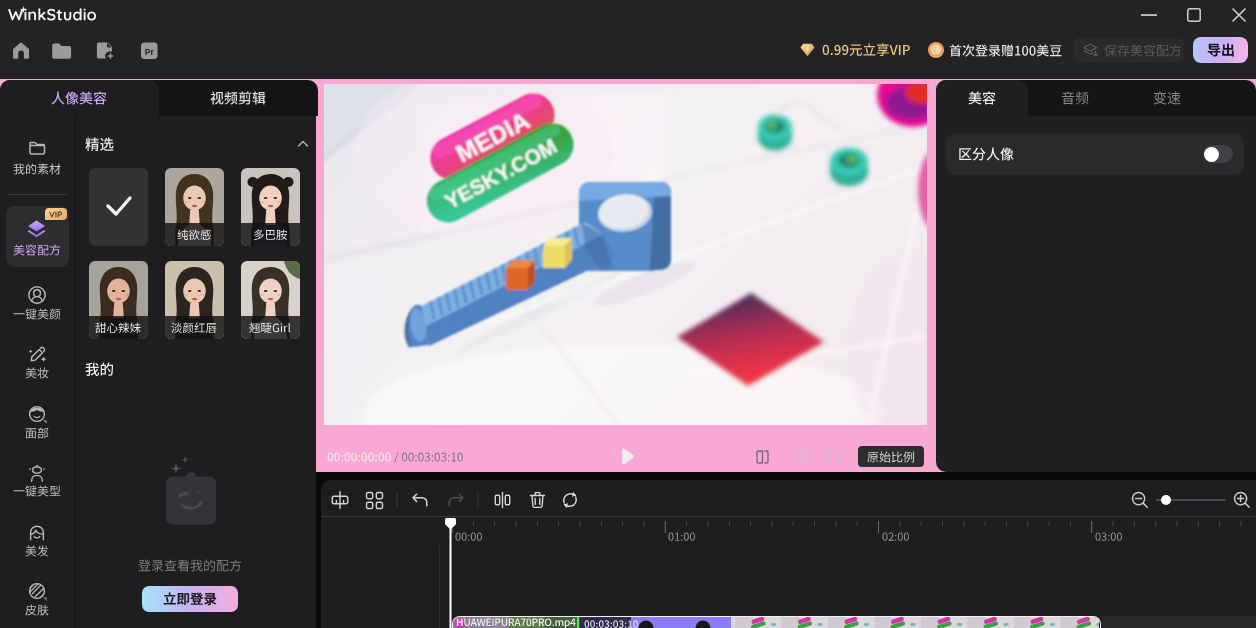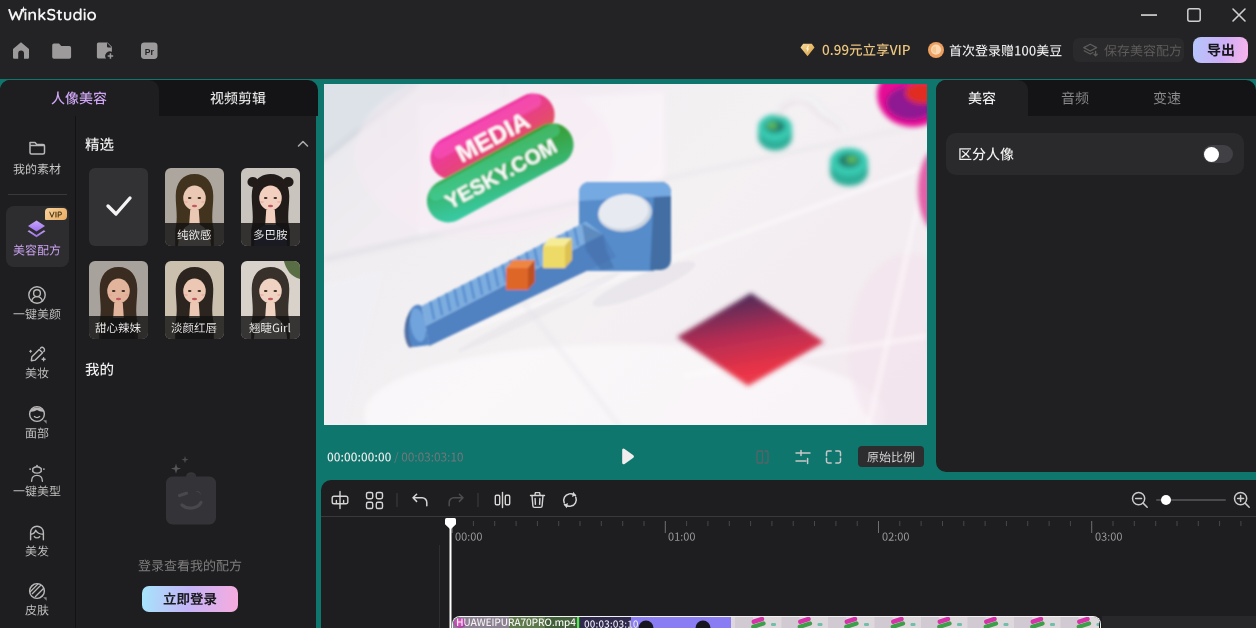--- a/index.html
+++ b/index.html
@@ -1,19 +1,19 @@
 <!DOCTYPE html>
 <html><head><meta charset="utf-8">
 <style>
 html,body{margin:0;padding:0;background:#090909;width:1256px;height:628px;overflow:hidden;
   font-family:"Liberation Sans",sans-serif;}
 *{box-sizing:border-box}
 .abs{position:absolute}
 .t{position:absolute}
-#stage{position:relative;width:1256px;height:628px;background:#0f766e;text-align:right;}
+#stage{position:relative;width:1256px;height:472px;background:#f9a8d4;text-align:right;}
 </style></head><body>
 <div id="stage">
 
 <div class="abs" style="left:0;top:0;width:1256px;height:79px;background:#232326"></div>
 <svg class="t" style="left:8.0px;top:3.7px;" width="89" height="21" viewBox="0 0 89 21">
       <path transform="translate(0,16.40)" d="M14.2 -11.5Q14.5 -11.5 14.9 -11.3Q15.2 -11.0 15.2 -10.5Q15.2 -10.4 15.2 -10.2L11.9 -0.6Q11.8 -0.3 11.6 -0.2Q11.3 -0.0 11.1 0.0Q10.8 0.0 10.5 -0.2Q10.3 -0.3 10.1 -0.6L7.7 -6.2L7.8 -6.1L5.4 -0.6Q5.2 -0.3 5.0 -0.2Q4.7 0.0 4.4 0.0Q4.2 -0.0 3.9 -0.2Q3.7 -0.3 3.6 -0.6L0.3 -10.2Q0.3 -10.4 0.3 -10.5Q0.3 -11.0 0.6 -11.3Q1.0 -11.5 1.3 -11.5Q1.6 -11.5 1.9 -11.4Q2.1 -11.2 2.2 -10.9L4.9 -2.9L4.5 -2.9L6.9 -8.6Q7.0 -8.9 7.3 -9.1Q7.5 -9.2 7.8 -9.2Q8.1 -9.2 8.4 -9.1Q8.6 -8.9 8.7 -8.6L10.9 -3.1L10.6 -3.0L13.2 -10.9Q13.3 -11.2 13.6 -11.4Q13.9 -11.5 14.2 -11.5Z M18.4 -1.0Q18.4 -0.6 18.1 -0.3Q17.8 0.0 17.4 0.0Q17.0 0.0 16.7 -0.3Q16.5 -0.6 16.5 -1.0V-7.8Q16.5 -8.2 16.7 -8.5Q17.0 -8.8 17.4 -8.8Q17.8 -8.8 18.1 -8.5Q18.4 -8.2 18.4 -7.8ZM17.4 -9.8Q16.9 -9.8 16.6 -10.0Q16.4 -10.2 16.4 -10.6V-10.9Q16.4 -11.4 16.7 -11.6Q16.9 -11.7 17.4 -11.7Q18.0 -11.7 18.2 -11.6Q18.4 -11.4 18.4 -10.9V-10.6Q18.4 -10.2 18.2 -10.0Q17.9 -9.8 17.4 -9.8Z M25.1 -8.9Q26.3 -8.9 26.9 -8.4Q27.5 -7.9 27.8 -7.1Q28.0 -6.2 28.0 -5.2V-1.0Q28.0 -0.6 27.8 -0.3Q27.5 0.0 27.1 0.0Q26.7 0.0 26.4 -0.3Q26.1 -0.6 26.1 -1.0V-5.2Q26.1 -5.8 26.0 -6.2Q25.8 -6.6 25.5 -6.9Q25.1 -7.2 24.4 -7.2Q23.8 -7.2 23.3 -6.9Q22.8 -6.6 22.6 -6.2Q22.3 -5.8 22.3 -5.2V-1.0Q22.3 -0.6 22.1 -0.3Q21.8 0.0 21.4 0.0Q21.0 0.0 20.7 -0.3Q20.4 -0.6 20.4 -1.0V-7.8Q20.4 -8.2 20.7 -8.5Q21.0 -8.7 21.4 -8.7Q21.8 -8.7 22.1 -8.5Q22.3 -8.2 22.3 -7.8V-7.0L22.1 -7.0Q22.2 -7.3 22.5 -7.7Q22.8 -8.0 23.2 -8.3Q23.5 -8.6 24.0 -8.7Q24.5 -8.9 25.1 -8.9Z M31.3 0.0Q30.9 0.0 30.6 -0.3Q30.4 -0.6 30.4 -1.0V-11.2Q30.4 -11.6 30.6 -11.9Q30.9 -12.1 31.3 -12.1Q31.7 -12.1 32.0 -11.9Q32.3 -11.6 32.3 -11.2V-1.0Q32.3 -0.6 32.0 -0.3Q31.7 0.0 31.3 0.0ZM36.5 -8.7Q36.9 -8.7 37.2 -8.4Q37.4 -8.1 37.4 -7.9Q37.4 -7.5 37.1 -7.1L32.1 -2.6L32.0 -4.8L35.8 -8.4Q36.1 -8.7 36.5 -8.7ZM36.8 -0.0Q36.4 -0.0 36.1 -0.3L33.0 -3.6L34.4 -4.9L37.4 -1.7Q37.7 -1.3 37.7 -1.0Q37.7 -0.5 37.4 -0.3Q37.1 -0.0 36.8 -0.0Z M43.3 0.2Q42.2 0.2 41.2 -0.1Q40.3 -0.4 39.5 -1.2Q39.3 -1.3 39.2 -1.5Q39.1 -1.8 39.1 -2.0Q39.1 -2.4 39.3 -2.6Q39.6 -2.9 40.0 -2.9Q40.3 -2.9 40.5 -2.7Q41.2 -2.2 41.8 -1.9Q42.4 -1.7 43.3 -1.7Q43.9 -1.7 44.4 -1.9Q45.0 -2.0 45.3 -2.4Q45.6 -2.7 45.6 -3.1Q45.6 -3.6 45.3 -4.0Q45.0 -4.3 44.4 -4.6Q43.8 -4.8 42.8 -5.0Q42.0 -5.1 41.3 -5.4Q40.6 -5.6 40.2 -6.1Q39.7 -6.5 39.5 -7.0Q39.3 -7.6 39.3 -8.3Q39.3 -9.4 39.8 -10.1Q40.3 -10.9 41.3 -11.3Q42.2 -11.6 43.3 -11.6Q44.4 -11.6 45.3 -11.3Q46.2 -11.0 46.8 -10.5Q47.2 -10.1 47.2 -9.7Q47.2 -9.3 47.0 -9.0Q46.7 -8.7 46.3 -8.7Q46.1 -8.7 45.9 -8.9Q45.6 -9.1 45.2 -9.3Q44.8 -9.5 44.3 -9.7Q43.8 -9.8 43.3 -9.8Q42.6 -9.8 42.1 -9.6Q41.6 -9.5 41.4 -9.1Q41.1 -8.8 41.1 -8.4Q41.1 -7.9 41.4 -7.6Q41.7 -7.2 42.3 -7.0Q42.8 -6.8 43.6 -6.7Q44.5 -6.5 45.3 -6.3Q46.0 -6.0 46.5 -5.6Q47.0 -5.2 47.2 -4.7Q47.5 -4.1 47.5 -3.2Q47.5 -2.2 46.9 -1.4Q46.3 -0.7 45.4 -0.2Q44.4 0.2 43.3 0.2Z M49.3 -8.6H53.2Q53.6 -8.6 53.8 -8.3Q54.1 -8.1 54.1 -7.7Q54.1 -7.3 53.8 -7.1Q53.6 -6.8 53.2 -6.8H49.3Q48.9 -6.8 48.7 -7.1Q48.4 -7.4 48.4 -7.7Q48.4 -8.1 48.7 -8.3Q48.9 -8.6 49.3 -8.6ZM51.1 -10.7Q51.5 -10.7 51.7 -10.4Q52.0 -10.1 52.0 -9.7V-2.3Q52.0 -2.1 52.1 -1.9Q52.2 -1.8 52.3 -1.7Q52.5 -1.6 52.7 -1.6Q52.9 -1.6 53.0 -1.7Q53.2 -1.8 53.4 -1.8Q53.6 -1.8 53.8 -1.6Q54.0 -1.4 54.0 -1.0Q54.0 -0.6 53.5 -0.3Q53.0 0.0 52.5 0.0Q52.1 0.0 51.7 -0.1Q51.3 -0.1 50.9 -0.3Q50.6 -0.5 50.3 -1.0Q50.1 -1.5 50.1 -2.3V-9.7Q50.1 -10.1 50.4 -10.4Q50.6 -10.7 51.1 -10.7Z M62.4 -8.7Q62.8 -8.7 63.0 -8.5Q63.3 -8.2 63.3 -7.8V-3.6Q63.3 -1.9 62.4 -0.8Q61.4 0.2 59.6 0.2Q57.8 0.2 56.8 -0.8Q55.9 -1.9 55.9 -3.6V-7.8Q55.9 -8.2 56.1 -8.5Q56.4 -8.7 56.8 -8.7Q57.2 -8.7 57.5 -8.5Q57.8 -8.2 57.8 -7.8V-3.6Q57.8 -2.6 58.2 -2.1Q58.7 -1.6 59.6 -1.6Q60.5 -1.6 61.0 -2.1Q61.4 -2.6 61.4 -3.6V-7.8Q61.4 -8.2 61.7 -8.5Q62.0 -8.7 62.4 -8.7Z M72.6 -12.1Q73.1 -12.1 73.3 -11.9Q73.6 -11.6 73.6 -11.2V-1.0Q73.6 -0.6 73.3 -0.3Q73.1 0.0 72.6 0.0Q72.2 0.0 72.0 -0.3Q71.7 -0.6 71.7 -1.0V-1.8L72.1 -1.7Q72.1 -1.5 71.8 -1.2Q71.6 -0.9 71.2 -0.6Q70.8 -0.3 70.3 -0.0Q69.7 0.2 69.1 0.2Q68.0 0.2 67.0 -0.4Q66.1 -1.0 65.6 -2.0Q65.1 -3.0 65.1 -4.4Q65.1 -5.7 65.6 -6.7Q66.1 -7.8 67.0 -8.3Q67.9 -8.9 69.0 -8.9Q69.7 -8.9 70.3 -8.7Q70.9 -8.5 71.4 -8.1Q71.8 -7.8 72.0 -7.5Q72.3 -7.1 72.3 -6.9L71.7 -6.7V-11.2Q71.7 -11.6 72.0 -11.9Q72.2 -12.1 72.6 -12.1ZM69.3 -1.6Q70.1 -1.6 70.6 -1.9Q71.2 -2.3 71.5 -2.9Q71.8 -3.6 71.8 -4.4Q71.8 -5.2 71.5 -5.8Q71.2 -6.4 70.6 -6.8Q70.1 -7.2 69.3 -7.2Q68.6 -7.2 68.1 -6.8Q67.5 -6.4 67.2 -5.8Q66.9 -5.2 66.9 -4.4Q66.9 -3.6 67.2 -2.9Q67.5 -2.3 68.1 -1.9Q68.6 -1.6 69.3 -1.6Z M77.6 -1.0Q77.6 -0.6 77.3 -0.3Q77.0 0.0 76.6 0.0Q76.2 0.0 75.9 -0.3Q75.7 -0.6 75.7 -1.0V-7.8Q75.7 -8.2 75.9 -8.5Q76.2 -8.8 76.6 -8.8Q77.0 -8.8 77.3 -8.5Q77.6 -8.2 77.6 -7.8ZM76.6 -9.8Q76.1 -9.8 75.8 -10.0Q75.6 -10.2 75.6 -10.6V-10.9Q75.6 -11.4 75.8 -11.6Q76.1 -11.7 76.6 -11.7Q77.2 -11.7 77.4 -11.6Q77.6 -11.4 77.6 -10.9V-10.6Q77.6 -10.2 77.4 -10.0Q77.1 -9.8 76.6 -9.8Z M88.1 -4.4Q88.1 -3.0 87.5 -2.0Q86.9 -1.0 85.9 -0.4Q84.9 0.2 83.6 0.2Q82.4 0.2 81.4 -0.4Q80.4 -1.0 79.8 -2.0Q79.2 -3.0 79.2 -4.4Q79.2 -5.7 79.8 -6.7Q80.4 -7.8 81.4 -8.3Q82.4 -8.9 83.6 -8.9Q84.9 -8.9 85.9 -8.3Q86.9 -7.8 87.5 -6.7Q88.1 -5.7 88.1 -4.4ZM86.2 -4.4Q86.2 -5.2 85.8 -5.8Q85.5 -6.5 84.9 -6.8Q84.3 -7.2 83.6 -7.2Q82.9 -7.2 82.4 -6.8Q81.8 -6.5 81.4 -5.8Q81.1 -5.2 81.1 -4.4Q81.1 -3.5 81.4 -2.9Q81.8 -2.3 82.4 -1.9Q82.9 -1.6 83.6 -1.6Q84.3 -1.6 84.9 -1.9Q85.5 -2.3 85.8 -2.9Q86.2 -3.5 86.2 -4.4Z" fill="#f4f2f2"></path>
     </svg>
 <svg class="t" style="left:20px;top:6px" width="7" height="7" viewBox="0 0 7 7">
 <path d="M3.5 0 L4.3 2.7 L7 3.5 L4.3 4.3 L3.5 7 L2.7 4.3 L0 3.5 L2.7 2.7 Z" fill="#f2f0f0"></path>
     </svg>

